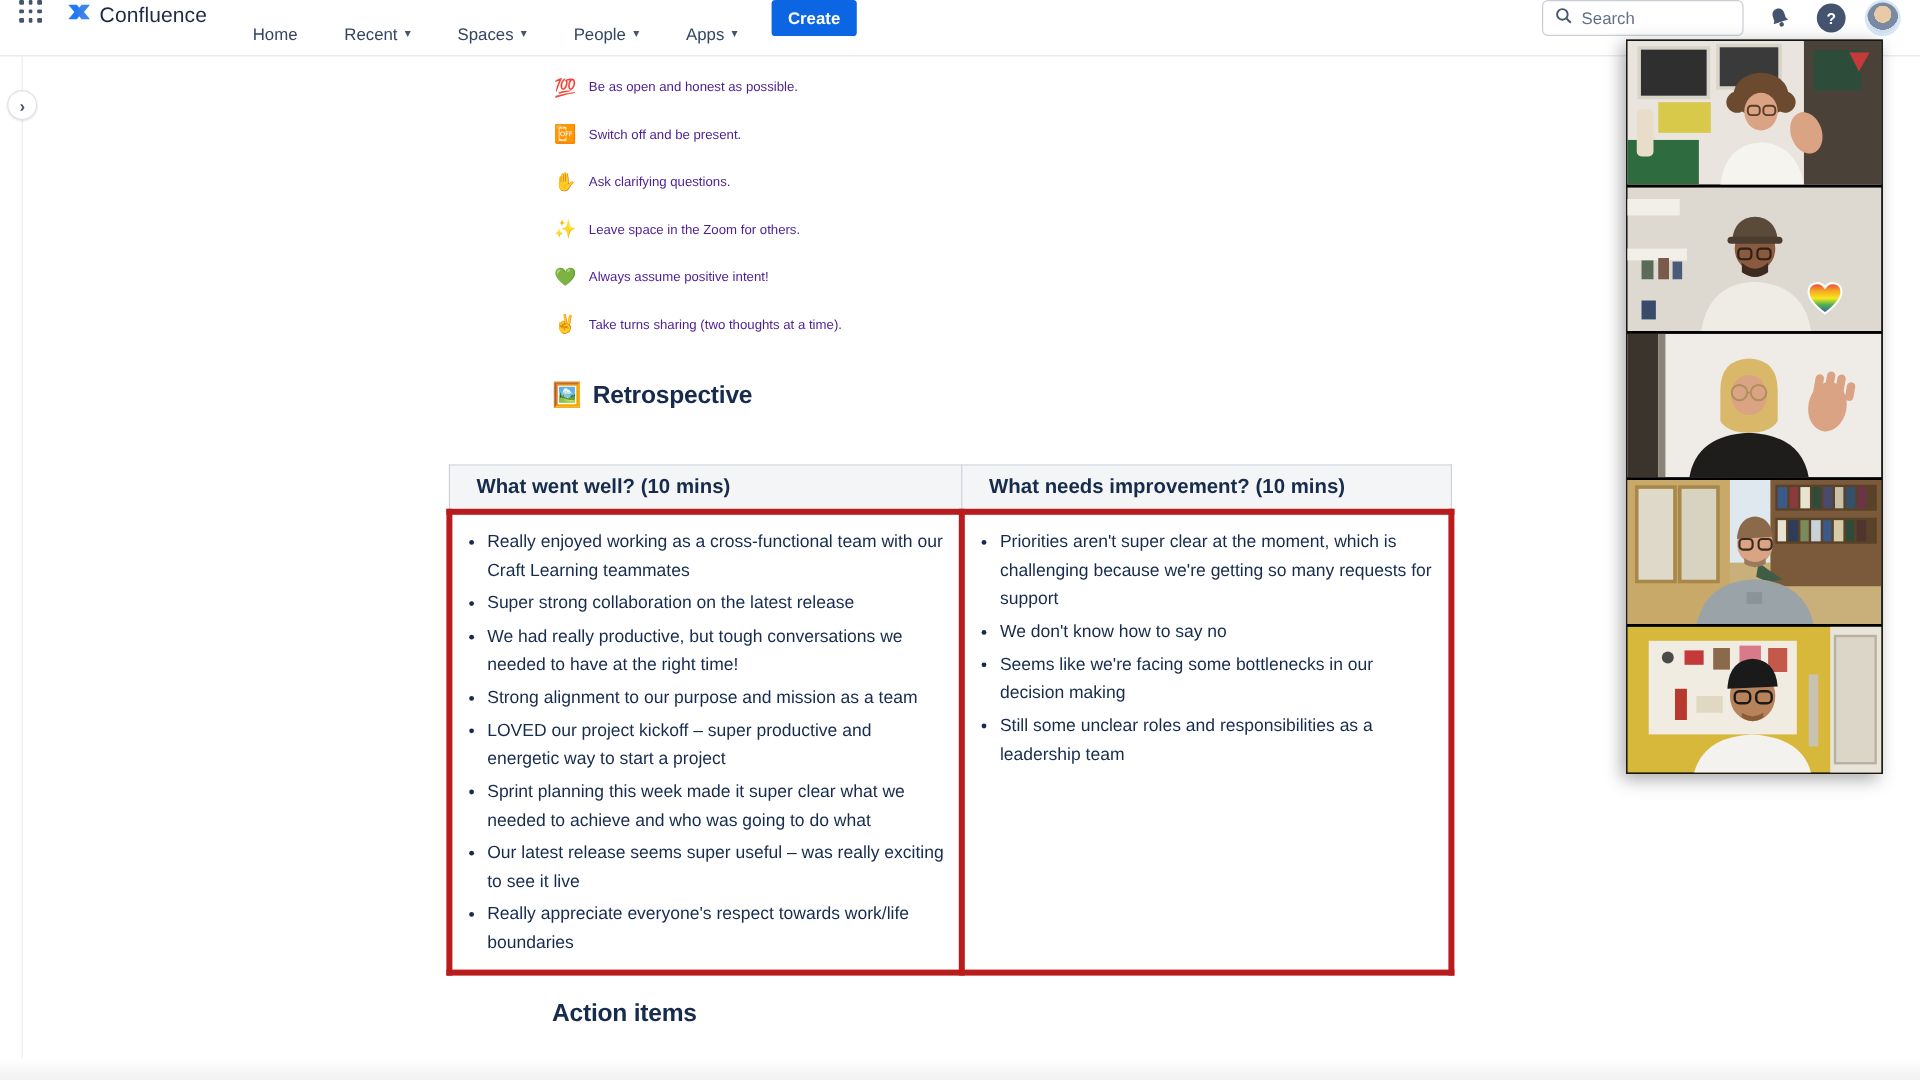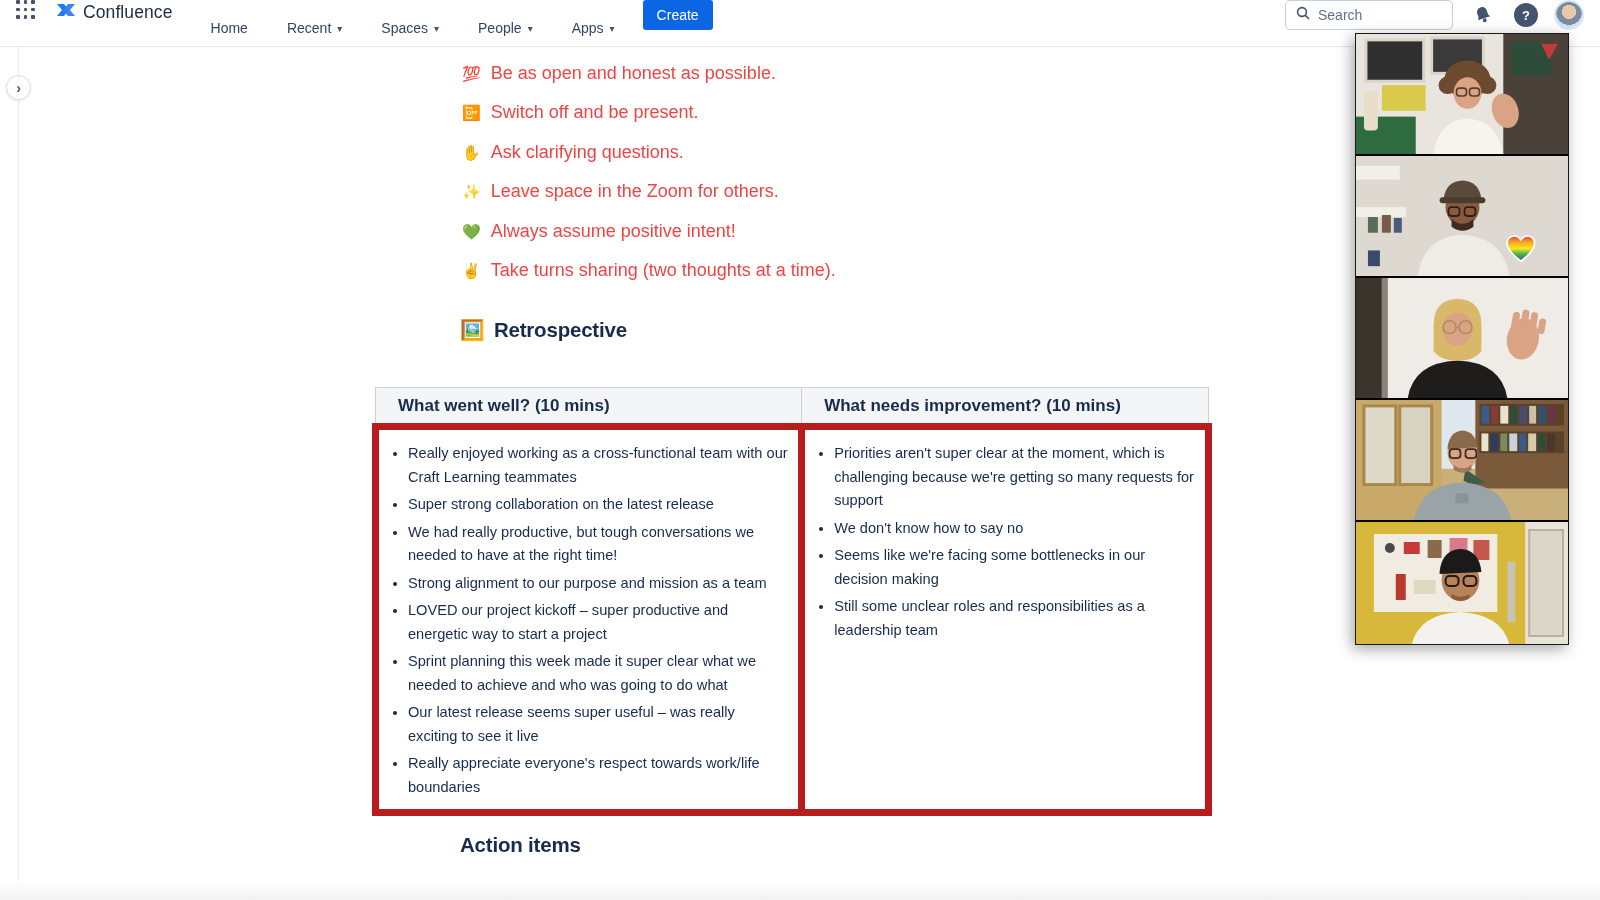--- a/index.html
+++ b/index.html
@@ -13,21 +13,21 @@
   .appgrid { width:20px; height:20px; margin-left:16px; display:grid;
              grid-template-columns:repeat(3,1fr); gap:3px; cursor:pointer; }
   .appgrid i { width:3.5px; height:3.5px; border-radius:1px; background:#44546f; }
   .brand { display:flex; align-items:center; gap:7px; margin-left:20px; cursor:pointer; }
   .brand-name { font-size:17.5px; font-weight:500; color:#1e2a44; letter-spacing:.1px; }
   .nav-items { display:flex; align-items:center; margin-left:28px; gap:19px;margin-top:12px; }
   .nav-item { display:flex; align-items:center; gap:6px; padding:8px 10px; border-radius:3px;
               font-size:14px; color:#344563; cursor:pointer; }
   .nav-item .chev { font-size:10px; color:#44546f; line-height:1; transform:translateY(1px); }
   .create-btn { margin-left:18px; background:#0c66e4; color:#fff; border:none; border-radius:3px;
-                font-size:14px; font-weight:400; padding:7px 14px; cursor:pointer;
+                font-size:14px; font-weight:700; padding:7px 14px; cursor:pointer;
                 font-family:"Liberation Sans", sans-serif; }
   .nav-right { margin-left:auto; display:flex; align-items:center; gap:17px; margin-right:18px; }
   .searchbox { display:flex; align-items:center; gap:8px; width:168px; height:30px;
                border:1px solid #c8cdd6; border-radius:5px; background:#fff; padding:0 10px; }
   .searchbox input { border:none; outline:none; width:120px; font-size:14px; color:#172b4d;
                      font-family:"Liberation Sans", sans-serif; background:transparent; }
   .searchbox input::placeholder { color:#626f86; }
   .icon-btn { width:26px; height:26px; display:flex; align-items:center; justify-content:center; cursor:pointer; }
   .help-circle { width:24px; height:24px; border-radius:50%; background:#44546f; color:#fff;
                  display:flex; align-items:center; justify-content:center; font-size:13px; font-weight:bold; }
@@ -39,31 +39,31 @@
   .left-rail { position:absolute; left:18px; top:47px; width:1px; height:853px; background:#ebecf0; }
   .expand-btn { position:absolute; left:6px; top:75px; width:25px; height:25px; border-radius:50%;
                 background:#fff; border:1px solid #dfe1e6; box-shadow:0 1px 2px rgba(9,30,66,.12);
                 display:flex; align-items:center; justify-content:center; cursor:pointer;
                 color:#44546f; font-size:14px; font-weight:bold; z-index:4; }
 
   
   .norms { position:absolute; left:462px; top:64px; }
   .norm { display:flex; align-items:center; gap:10px; height:18px; margin-bottom:21.6px; }
   .norm .emoji { font-size:15px; line-height:1; }
-  .norm .text { font-size:18px; color:#ef4444; }
+  .norm .text { font-size:11px; color:#4c1d95; }
 
   .h-retro { position:absolute; left:460px; top:318px; display:flex; align-items:center; gap:9px; }
   .h-retro .emoji { font-size:20px; line-height:1; }
   .h-text { font-size:20.5px; font-weight:700; color:#172b4d; letter-spacing:-.2px; }
 
   .retro-table { position:absolute; left:372px; top:387px; width:840px;
                  border:1px solid #cdd2da; border-collapse:collapse; background:#fff; }
   .retro-table th { background:#f4f5f7; border:1px solid #cdd2da; text-align:left;
                     font-size:17px; font-weight:700; color:#172b4d; height:39px; padding:0 22px; }
-  .retro-table td { border:7px solid #b91c1c; vertical-align:top; padding:12px 10px 10px 10px; }
+  .retro-table td { border:5px solid #b91c1c; vertical-align:top; padding:12px 10px 10px 10px; }
   .col-left  { width:430px; }
   .col-right { width:410px; }
   .retro-table ul { margin:0; padding-left:19px; }
   .retro-table li { font-size:14.6px; line-height:23.5px; color:#172b4d; margin-bottom:4px; }
   .retro-table li:last-child { margin-bottom:0; }
 
   .h-action { position:absolute; left:460px; top:833px; }
 
   .footer-fade { position:absolute; left:0; bottom:0; width:1600px; height:18px;
                  background:linear-gradient(#ffffff,#f1f1f2); }

